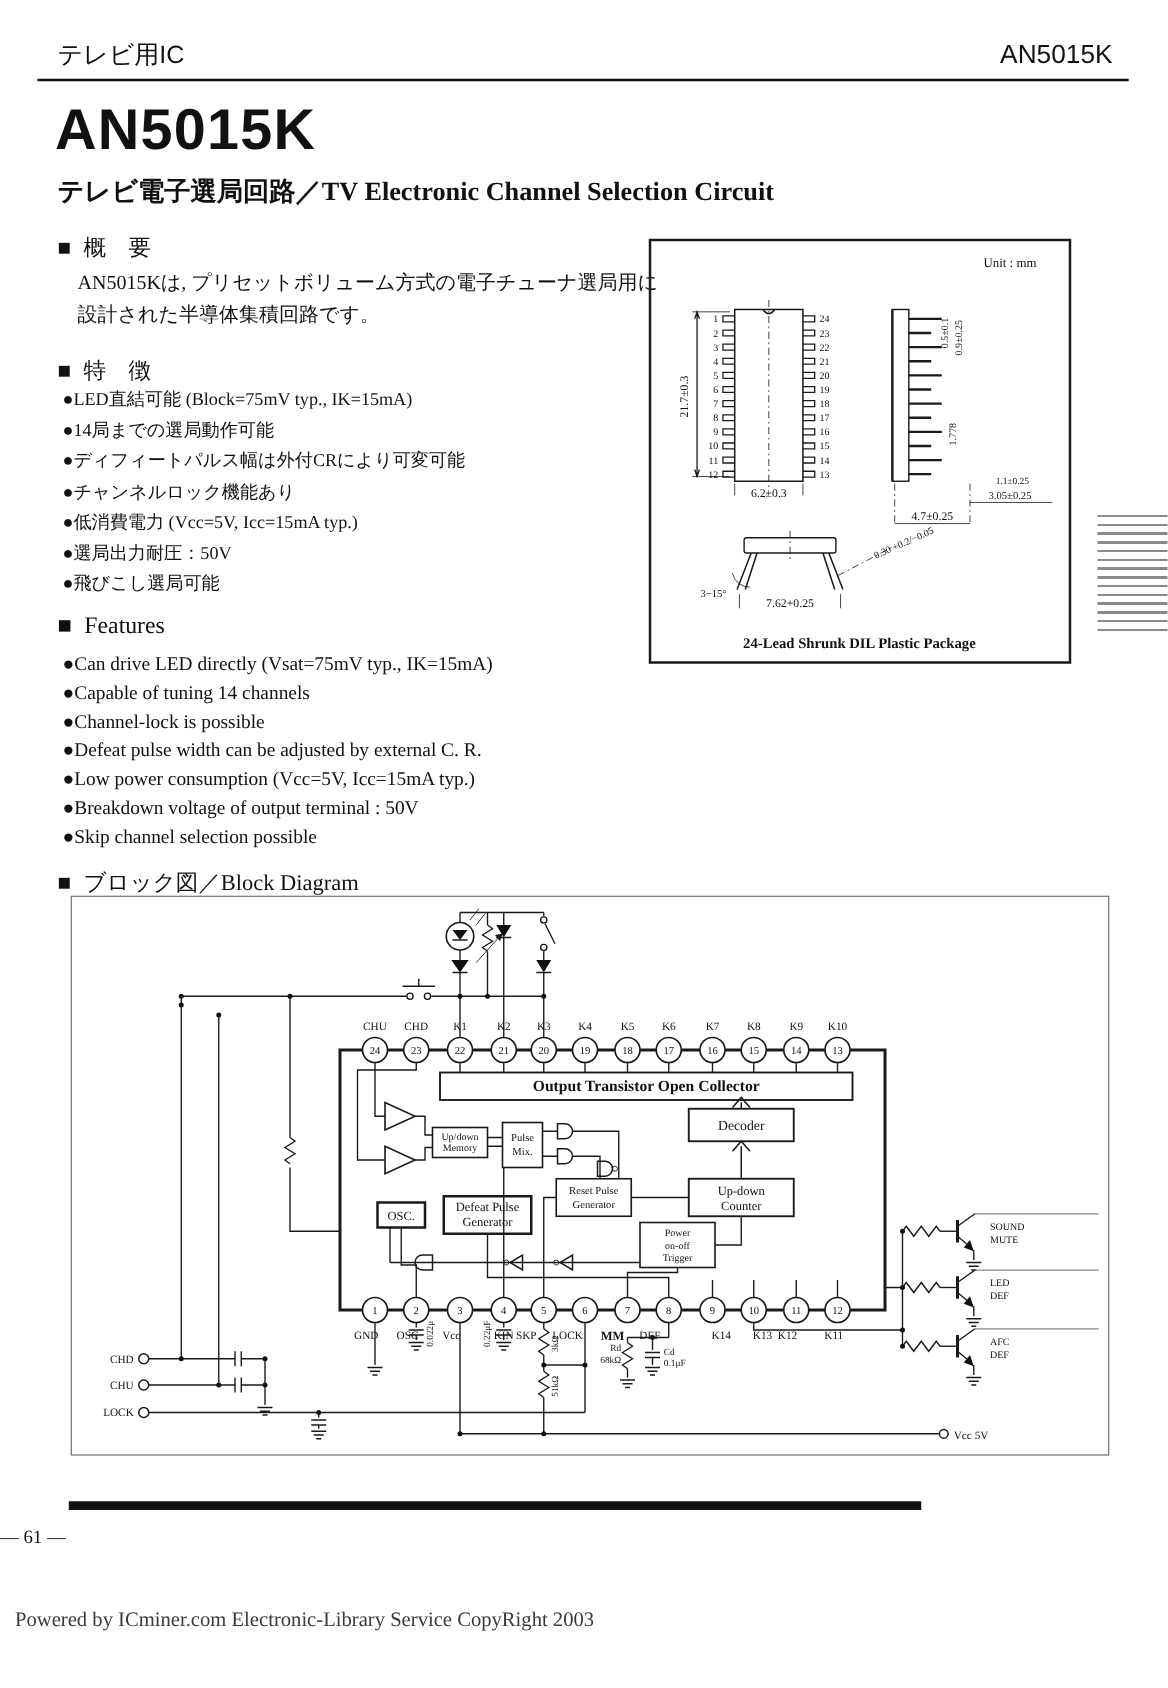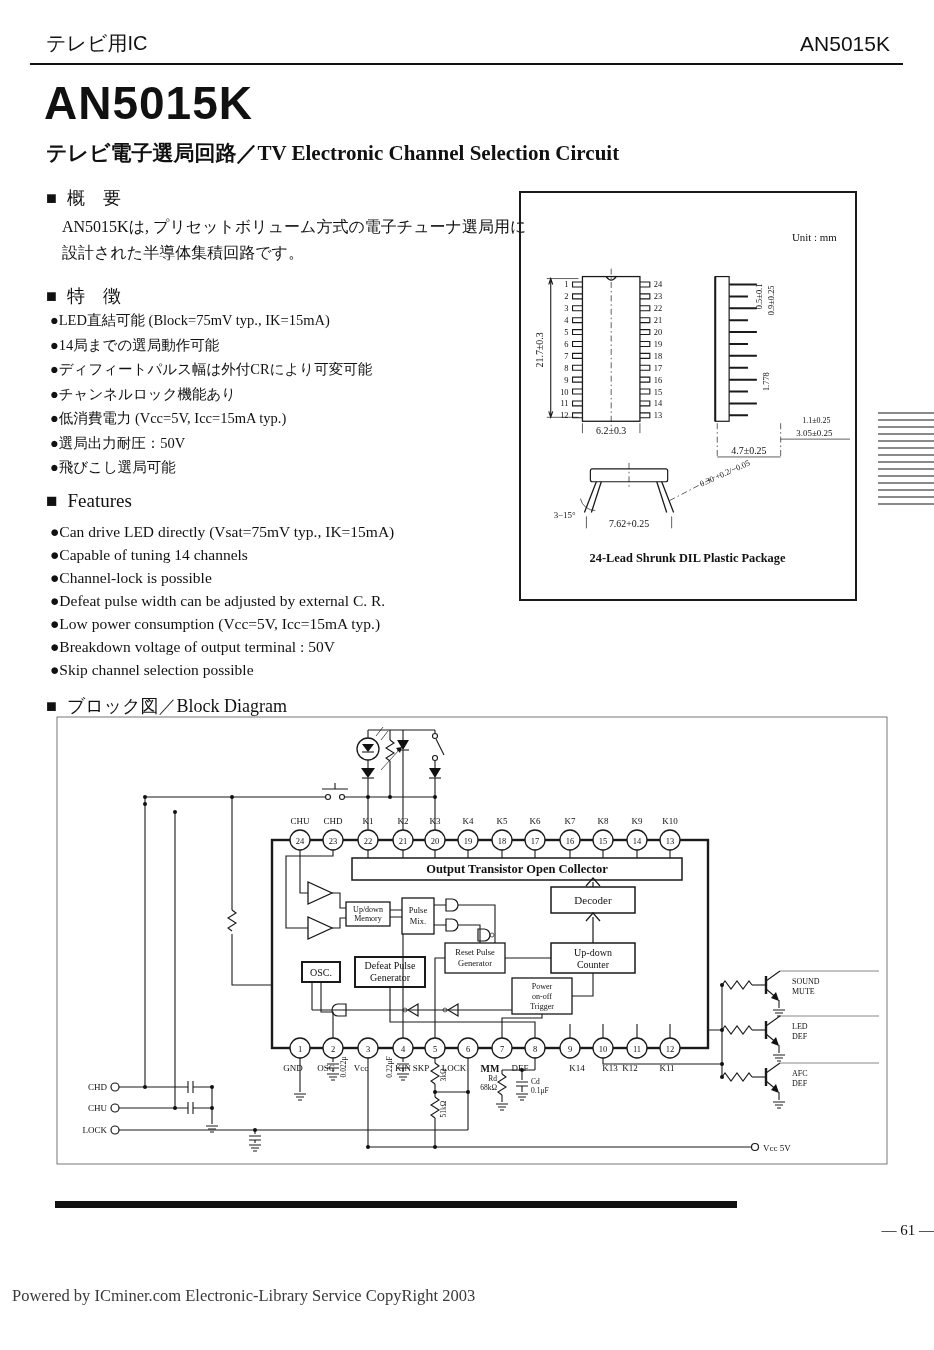--- a/index.html
+++ b/index.html
@@ -17,24 +17,24 @@
   .ov-h{left:46px;top:186px}
   .ov-body{left:62px;top:214px;width:480px;font-size:16px;line-height:26px}
   .fjp-h{left:46px;top:284px}
   .list{list-style:none;margin:0;padding:0}
   .fjp{left:50px;top:308px;width:480px;font-size:14.5px}
   .fjp li{line-height:24.5px}
   .fen-h{left:46px;top:490px;font-size:19px}
   .fen{left:50px;top:520px;width:500px;font-size:15.5px}
   .fen li{line-height:23px}
   .bd-h{left:46px;top:694px}
-  .pkg-box{left:519px;top:191px;width:338px;height:410px;border:2px solid #1a1a1a;box-sizing:border-box}
+  .pkg-box{left:519px;top:191px;width:338px;height:340px;border:2px solid #1a1a1a;box-sizing:border-box}
   .pkg-box svg{width:100%;height:100%}
   .bd-wrap{left:50px;top:712px;width:845px;height:500px}
-  .pagenum{left:0;top:1222px;width:934px;text-align:right;font-size:15px}
+  .pagenum{left:0;top:1222px;width:934px;text-align:left;font-size:15px}
   .footer{left:12px;top:1286px;font-size:16.5px;color:#3a3a3a;
           font-family:Liberation Serif, serif}
   .stripes{left:878px;top:412px;width:56px;height:95px;
            background:repeating-linear-gradient(to bottom,#8a8a8a 0 2px,transparent 2px 7px)}
   
   svg text{fill:#111;font-family:"Liberation Serif",serif}
   svg .ln{stroke:#1a1a1a;fill:none;stroke-width:1.1}
   svg .w06{stroke-width:0.7}svg .w12{stroke-width:1.2}svg .w13{stroke-width:1.3}
   svg .w15{stroke-width:1.5}svg .w2{stroke-width:2}svg .w24{stroke-width:2.4}
   svg .fillb{fill:#111;stroke:none}

